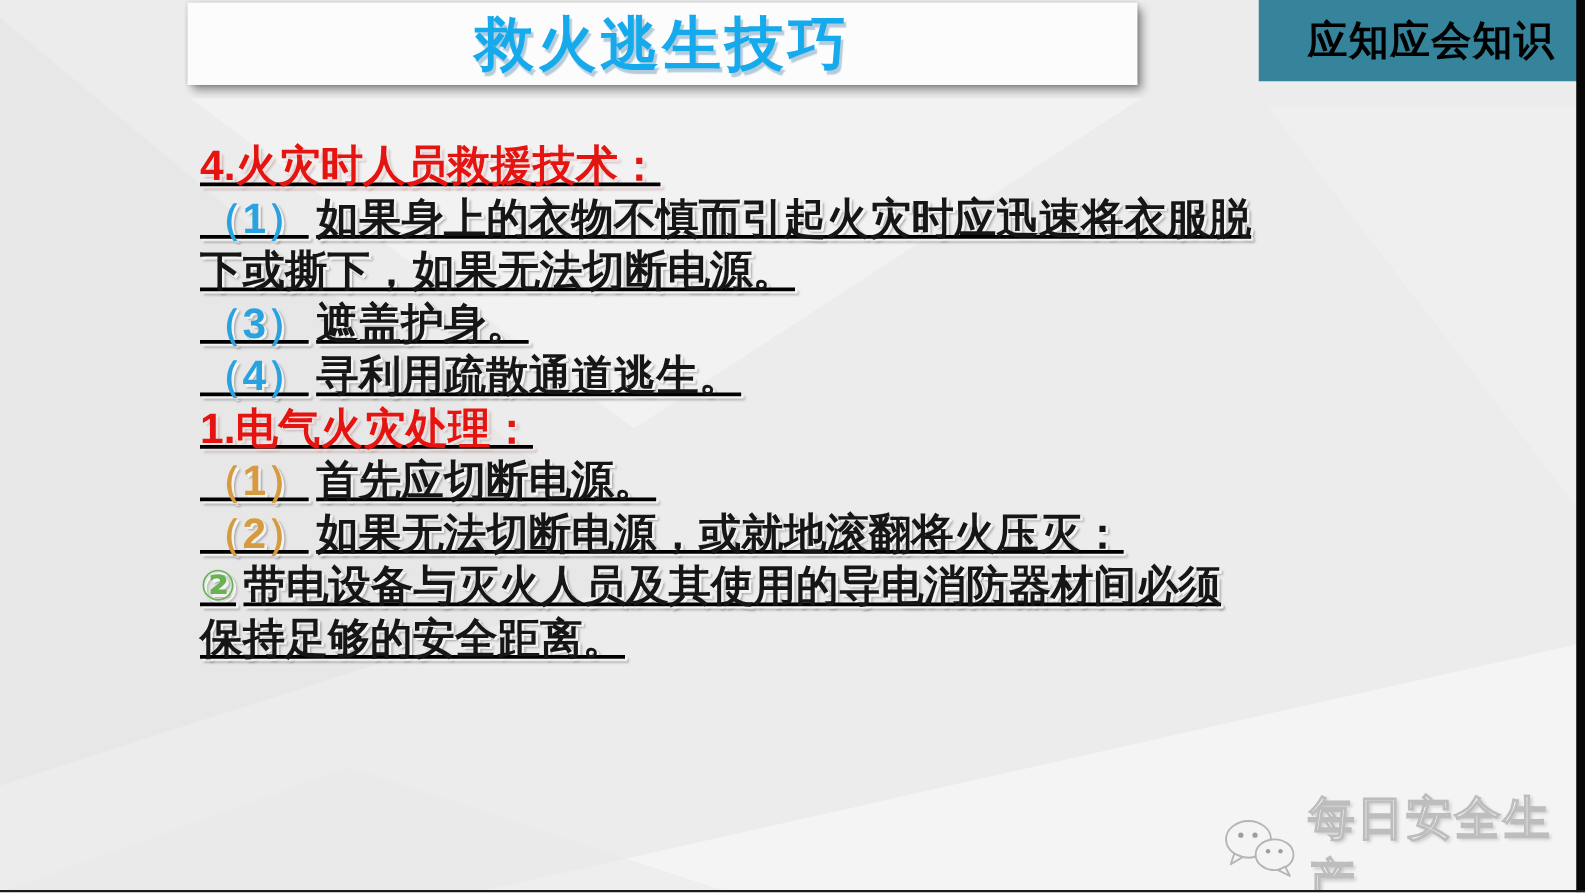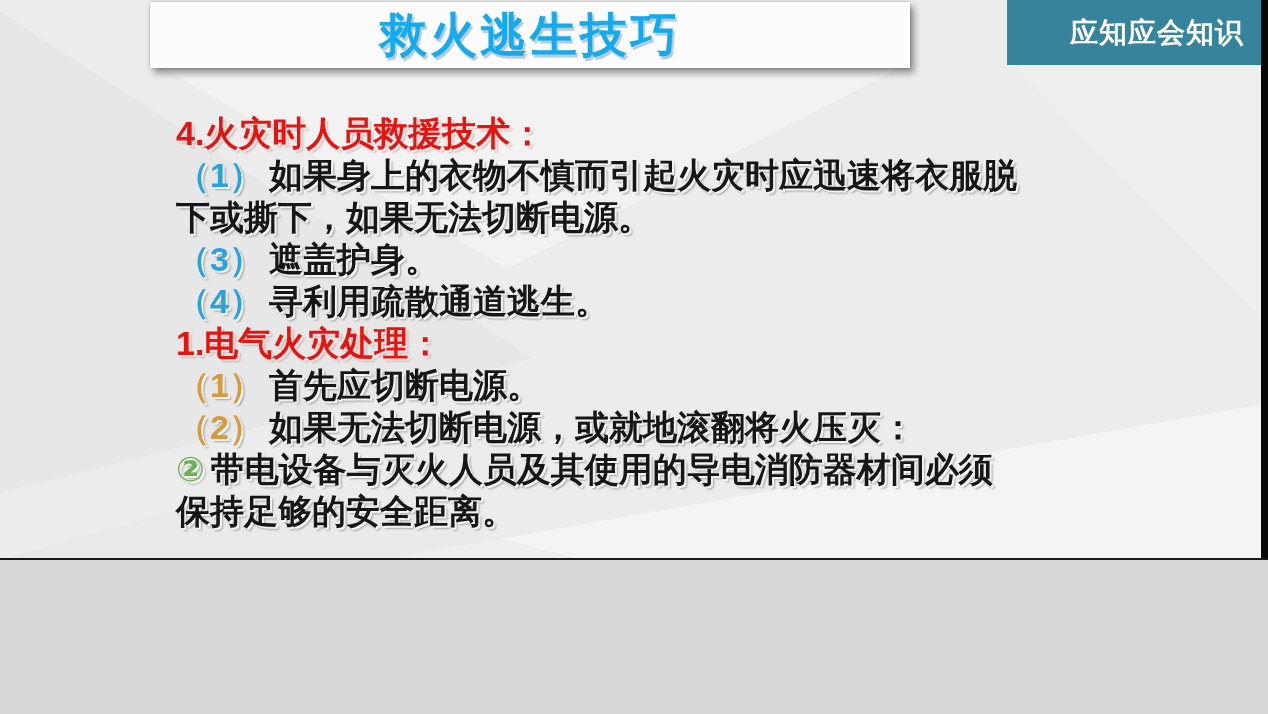--- a/index.html
+++ b/index.html
@@ -1,17 +1,17 @@
 <!DOCTYPE html>
 <html><head>
 <meta charset="utf-8">
 <style>
   html,body{margin:0;padding:0;background:#d8d8d8;}
   .slide{
-    position:relative;width:1268px;height:560px;overflow:hidden;
+    position:relative;width:1268px;height:714px;overflow:hidden;
     background:#ececec;
     font-family:"Liberation Sans","DejaVu Sans",sans-serif;
   }
   
   .facet{position:absolute;left:0;top:0;width:100%;height:100%;pointer-events:none;}
   .facet-left{background:#e4e4e4;opacity:.55;
     clip-path:polygon(0 2%,42% 64%,0 88%);}
   .facet-top{background:#f5f5f5;opacity:.7;
     clip-path:polygon(12% 11%,72% 11%,40% 48%);}
   .facet-right{background:#f1f1f1;opacity:.6;
@@ -31,24 +31,24 @@
     font-size:47px;font-weight:bold;letter-spacing:3px;
     color:var(--title-blue);
     text-shadow:2px 3px 1px rgba(10,90,140,.30);
   }
   .badge{
     position:absolute;left:1007px;top:0;width:261px;height:65px;
     background:var(--badge-teal);
     display:flex;align-items:center;justify-content:flex-end;
     padding-right:24px;box-sizing:border-box;
   }
-  .badge-text{color:#ffffff;font-size:28px;font-weight:bold;letter-spacing:1px;}
+  .badge-text{color:#000000;font-size:32px;font-weight:bold;letter-spacing:1px;}
 
   .content{
-    position:absolute;left:176px;top:112px;width:846px;
+    position:absolute;left:160px;top:112px;width:846px;text-decoration:underline;
   }
   .content p{
     margin:0;font-size:34px;line-height:42px;font-weight:bold;
     color:#161616;
     text-shadow:2px 2px 0 rgba(255,255,255,.85), 3px 3px 2px rgba(0,0,0,.30);
   }
   .heading{
     color:var(--heading-red) !important;
     text-shadow:2px 2px 0 rgba(255,255,255,.55), 3px 3px 2px rgba(110,0,0,.22) !important;
   }

